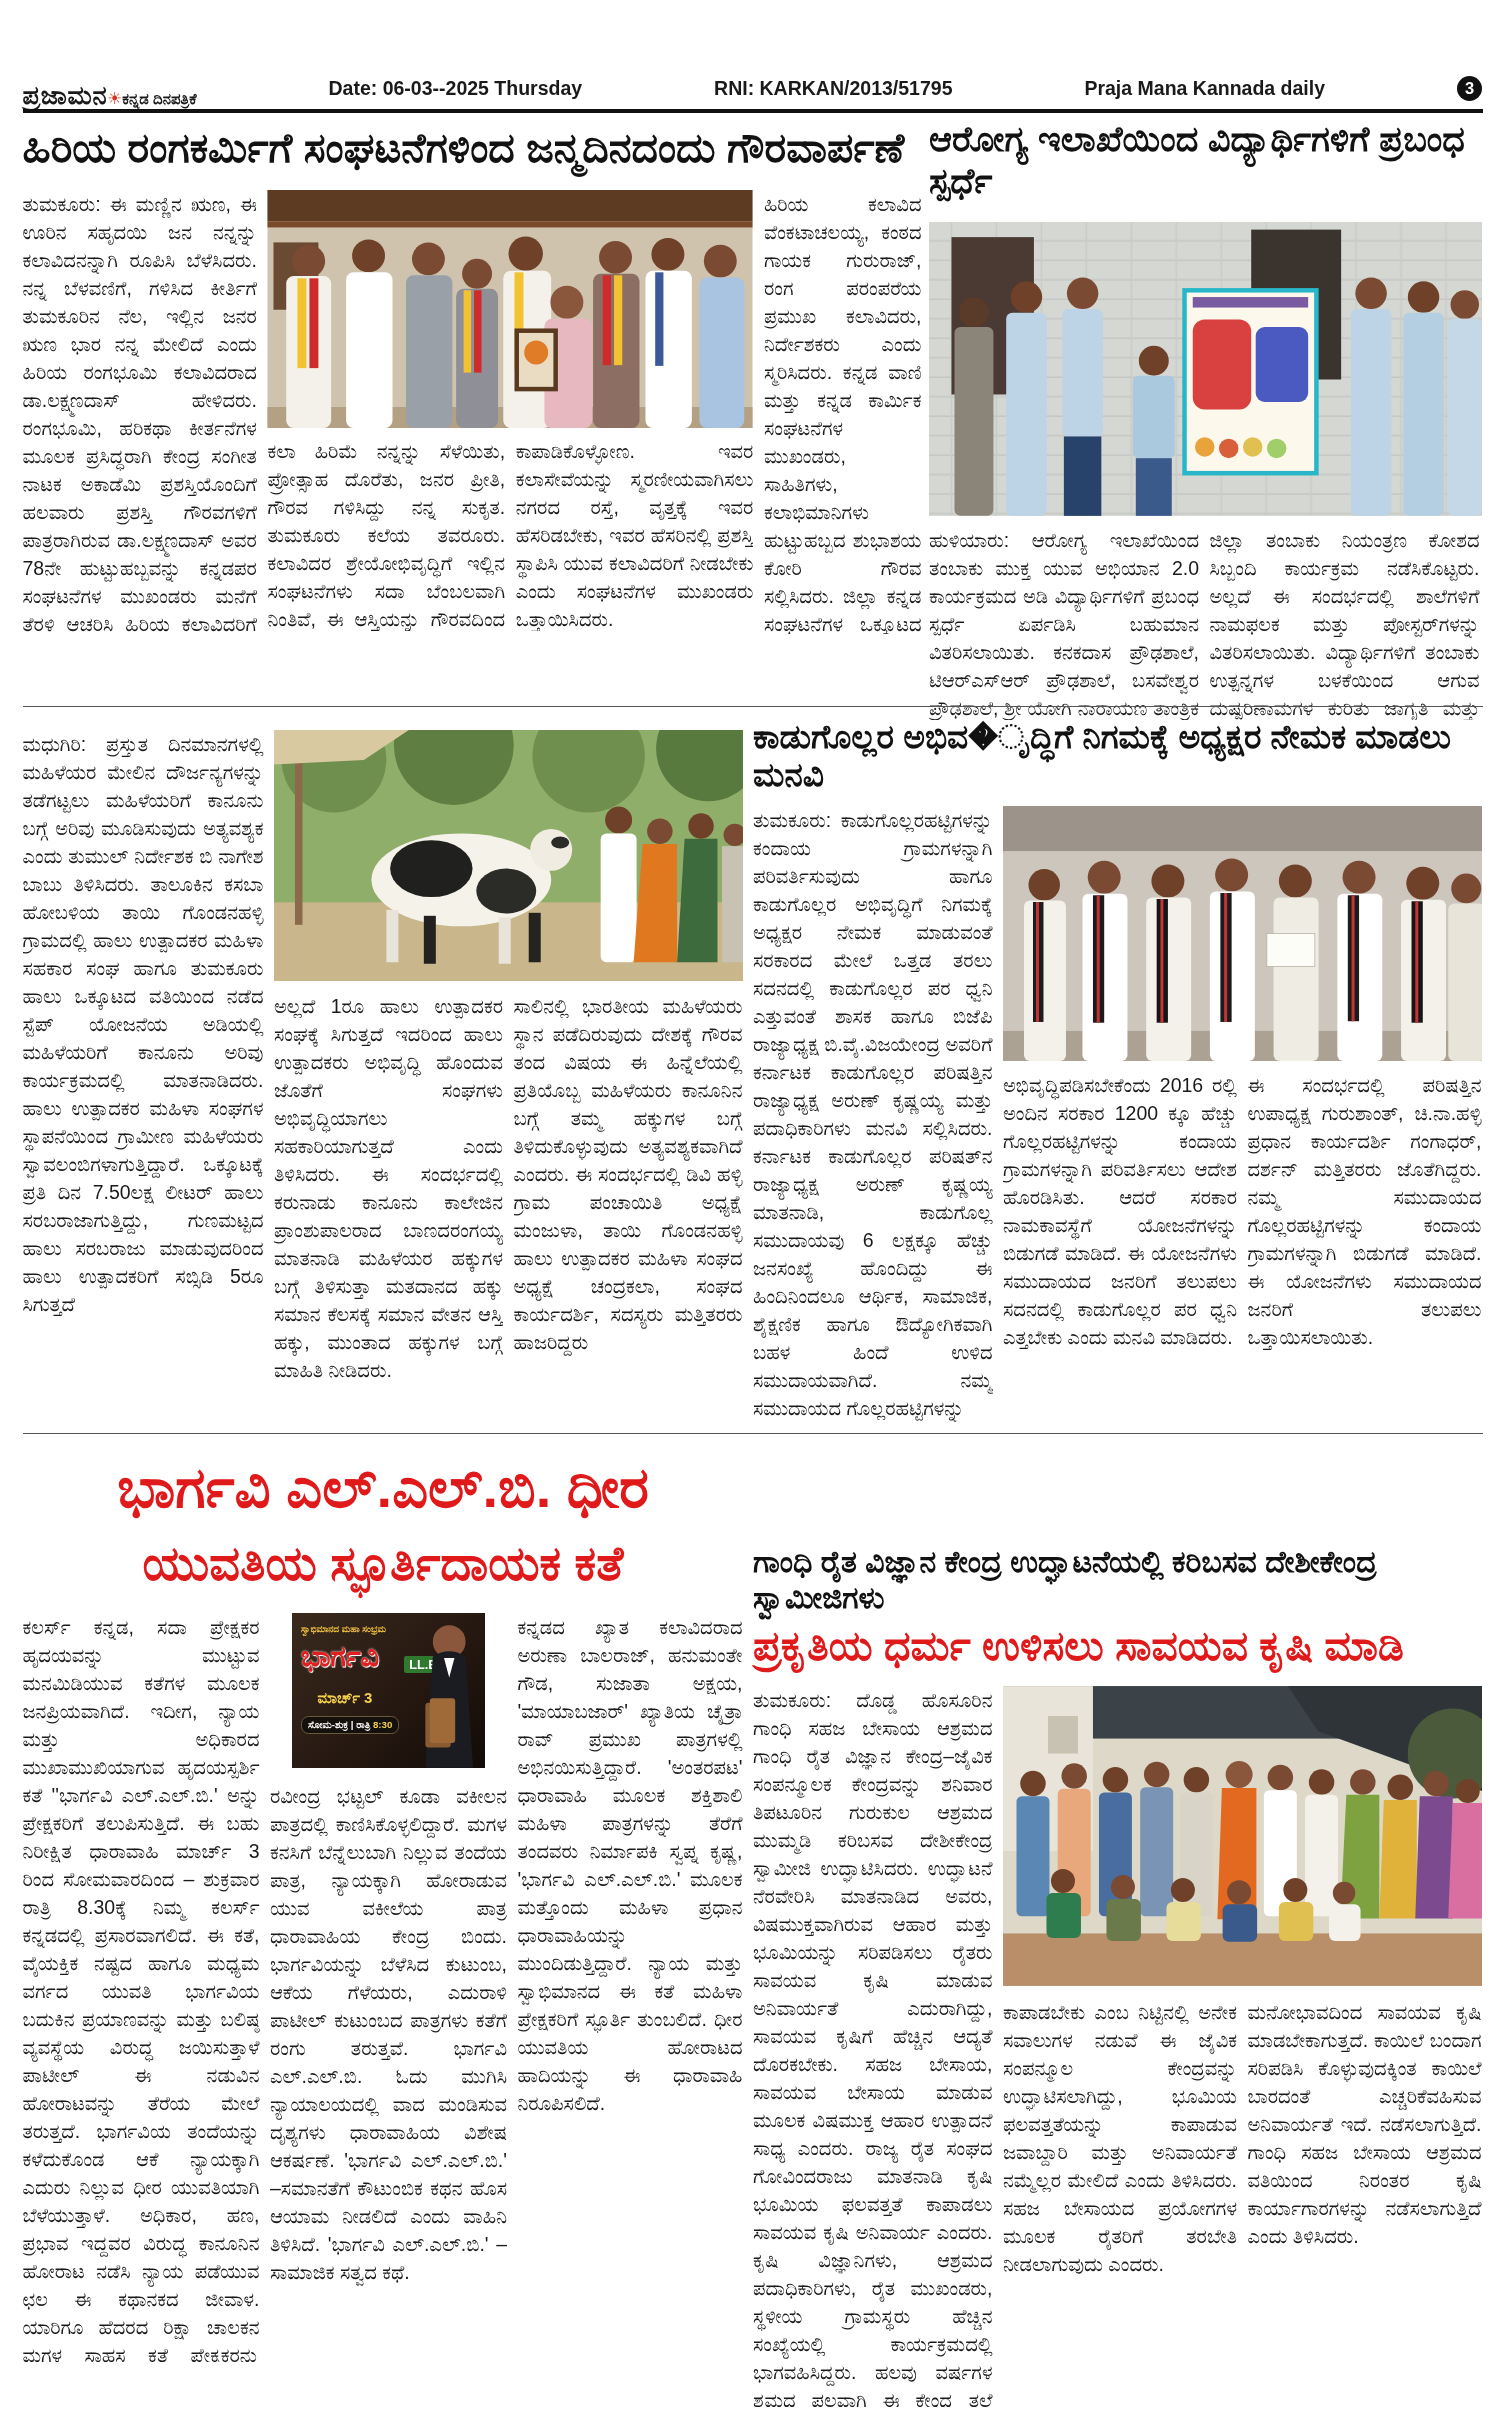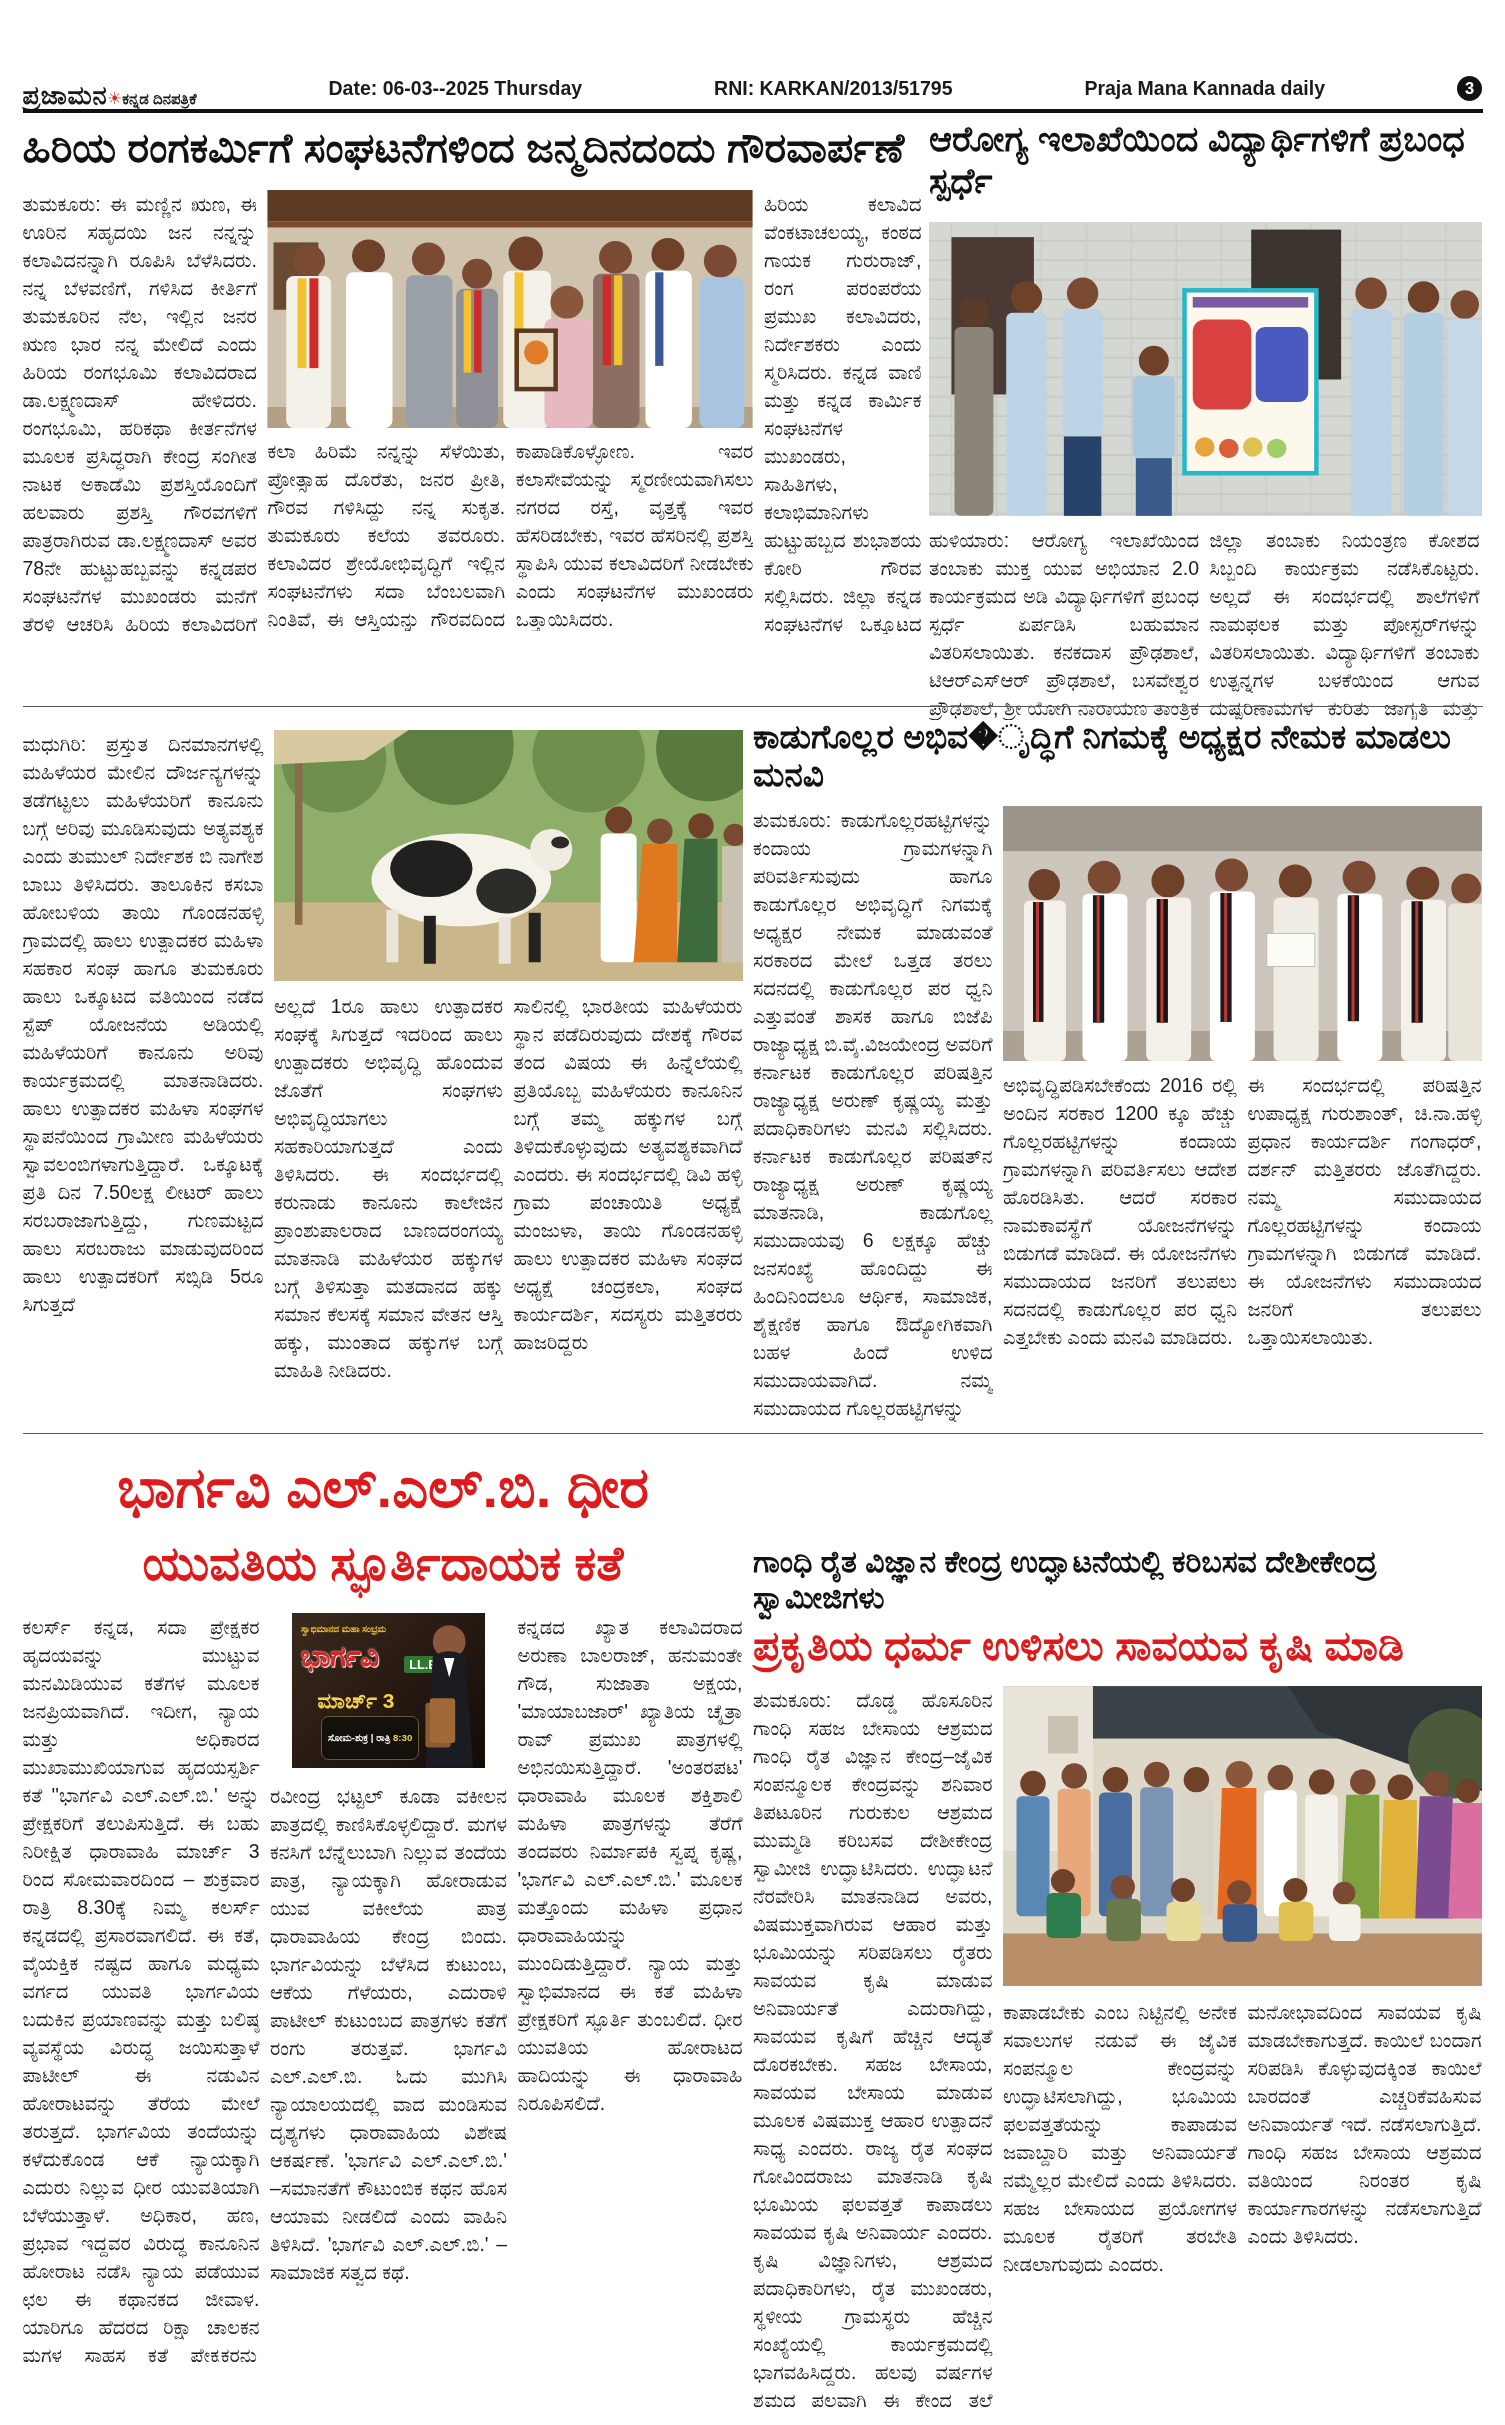--- a/index.html
+++ b/index.html
@@ -26,23 +26,23 @@
   .flexrow{display:flex;gap:10.5px;}
   .photo{display:block;}
   
   .promo{width:193px;height:155px;background:linear-gradient(135deg,#3a2a1e 0%,#241710 60%,#120b07 100%);
          position:relative;overflow:hidden;color:#fff;}
   .promo-tag{position:absolute;left:9px;top:10.5px;font-size:9px;color:#f0c040;font-weight:bold;}
   .promo-title{position:absolute;left:9px;top:27px;font-size:28.5px;font-weight:bold;color:#e02020;
                text-shadow:0 0 2.2px #fff,0.7px 0.7px 0 #fff;}
   .promo-suffix{position:absolute;left:112px;top:43px;font-size:12.7px;font-weight:bold;color:#fff;
                 background:#2f7a2f;padding:1.5px 5.2px;border-radius:2.2px;}
-  .promo-date{position:absolute;left:25.5px;top:76px;font-size:21px;color:#f5d24a;font-weight:bold;}
+  .promo-date{position:absolute;left:25.5px;top:76px;font-size:15px;color:#f5d24a;font-weight:bold;}
   .promo-sched{position:absolute;left:9px;top:103px;font-size:9.7px;font-weight:bold;color:#fff;
-               background:#14100c;border:0.7px solid #6b5a3a;border-radius:7.5px;padding:15px 6px;margin-left:20px;}
+               background:#14100c;border:0.7px solid #6b5a3a;border-radius:7.5px;padding:2px 6px;}
   .promo-sched b{color:#f5d24a;}
 </style>
 </head>
 <body>
 
 <div id="page">
 
   <div class="header">
     <div class="logo">
       <span class="logo-main">ಪ್ರಜಾಮನ</span>

